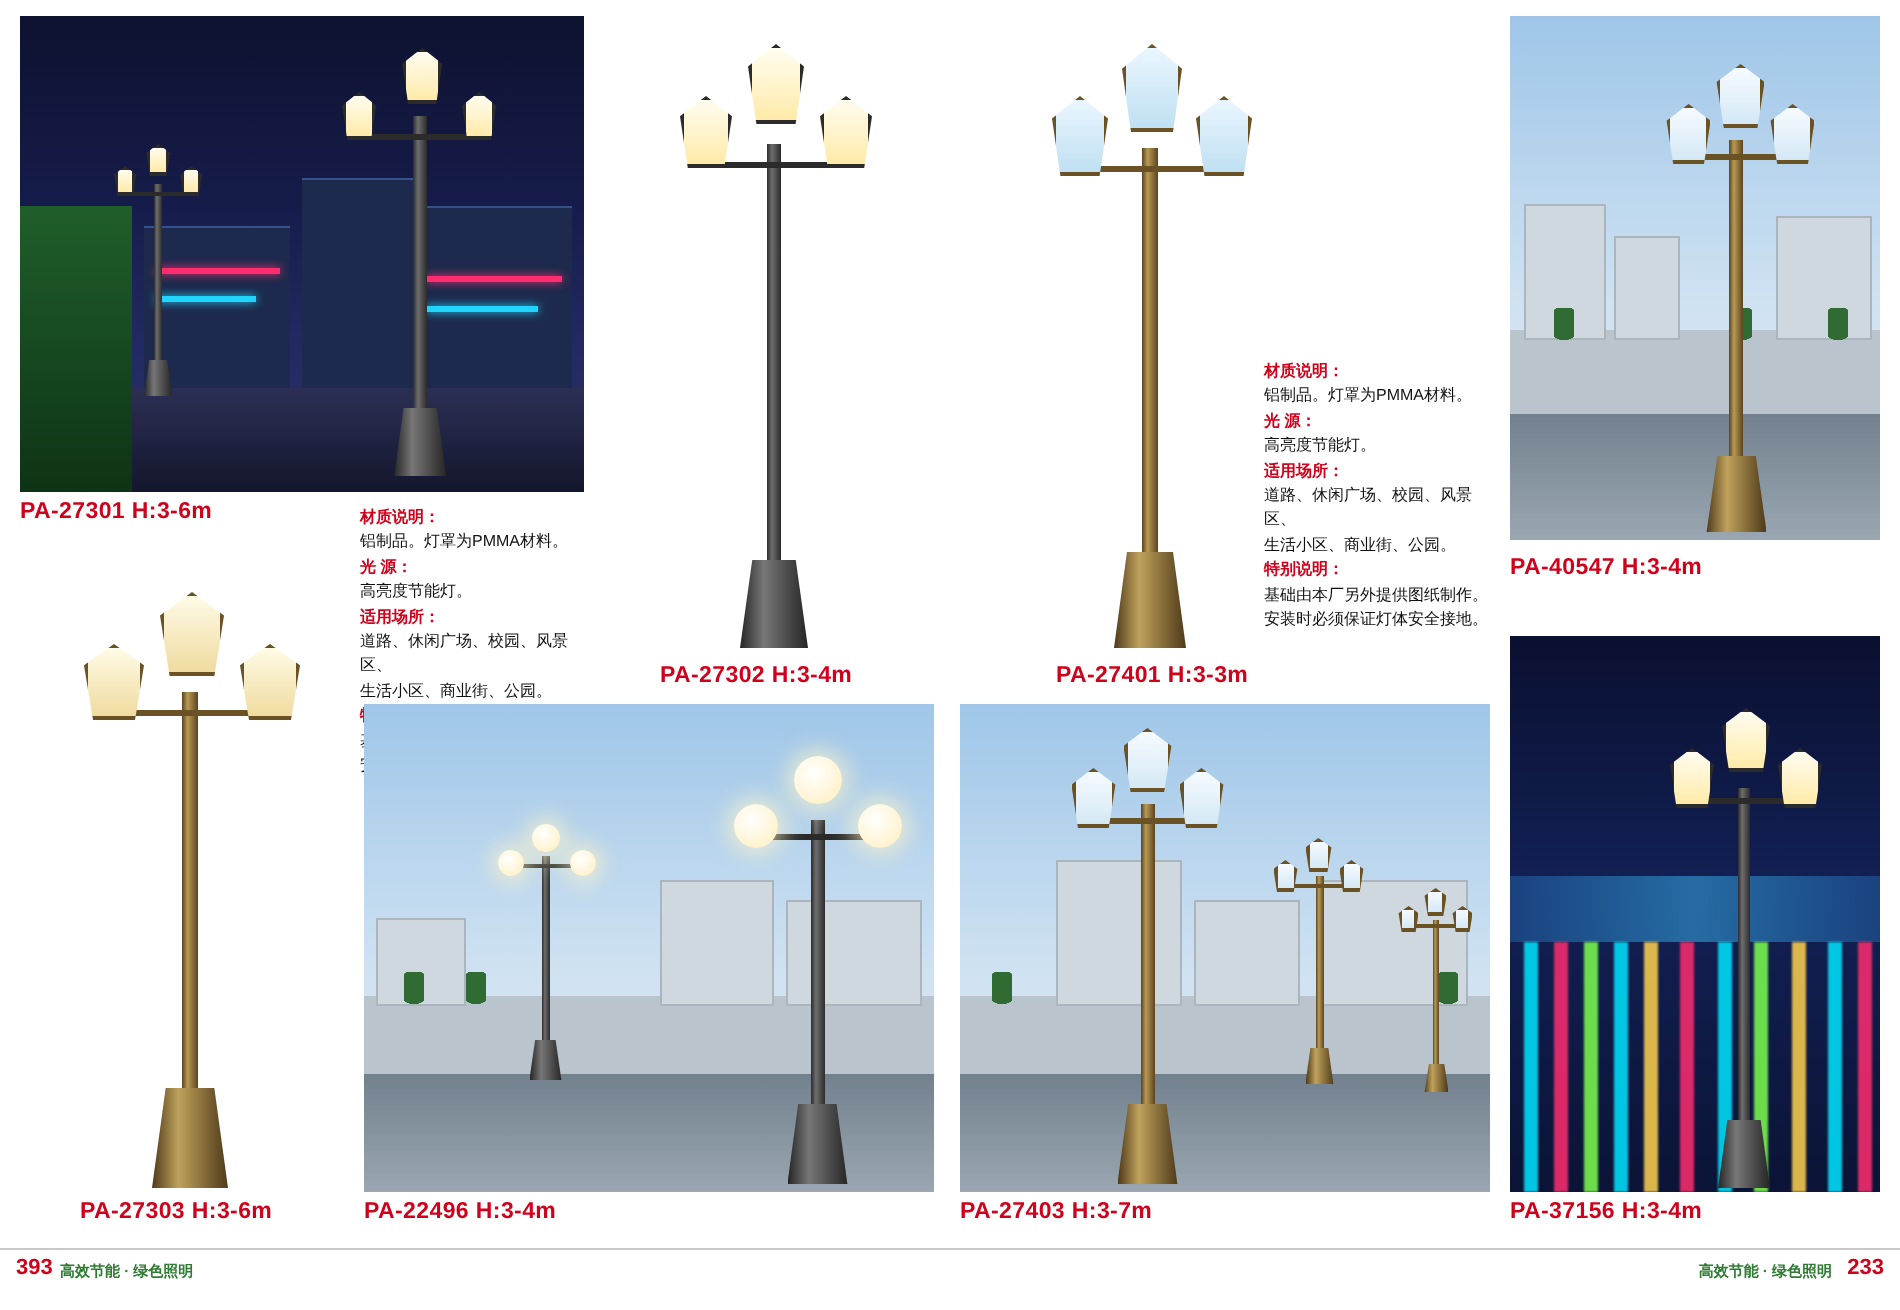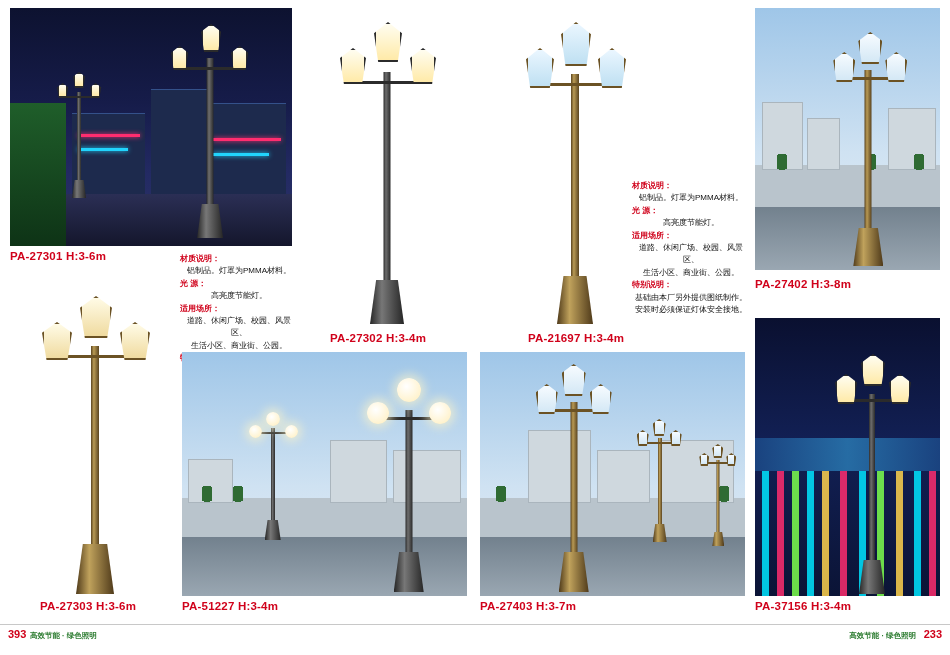--- a/index.html
+++ b/index.html
@@ -33,21 +33,21 @@
 
   
   .spec {
     position: absolute;
     font-size: 8px;
     line-height: 1.55;
     color: #111;
     width: 118px;
   }
   .spec .hd { color: #d0021b; font-weight: bold; }
-  .spec .ln { color: #111; text-align: center; }
+  .spec .ln { color: #111; }
 
   
   .footer-line {
     position: absolute;
     left: 0; right: 0;
     height: 1px;
     background: #c8c8c8;
   }
   .pgnum {
     position: absolute;
@@ -231,21 +231,21 @@
   <div class="photo sc-plain" style="left:500px; top:8px; width:150px; height:318px; background:#fff;">
     <div class="lamp bronze" style="left:12px; width:126px; height:312px; bottom:2px;">
       <div class="pole" style="height:250px; width:8px;"></div>
       <div class="base" style="width:36px; height:48px;"></div>
       <div class="arm" style="left:22px; bottom:238px; width:82px;"></div>
       <div class="head" style="left:14px; bottom:236px; width:28px; height:40px; background:linear-gradient(#eaf6ff,#bfe0f2);"></div>
       <div class="head" style="left:49px; bottom:258px; width:30px; height:44px; background:linear-gradient(#eaf6ff,#bfe0f2);"></div>
       <div class="head" style="left:86px; bottom:236px; width:28px; height:40px; background:linear-gradient(#eaf6ff,#bfe0f2);"></div>
     </div>
   </div>
-  <div class="caption" style="left:528px; top:332px;">PA-21697 H:3-4m</div>
+  <div class="caption" style="left:528px; top:332px;">PA-27401 H:3-3m</div>
 
   <div class="spec" style="left:632px; top:180px;">
     <div class="hd">材质说明：</div>
     <div class="ln">铝制品。灯罩为PMMA材料。</div>
     <div class="hd">光    源：</div>
     <div class="ln">高亮度节能灯。</div>
     <div class="hd">适用场所：</div>
     <div class="ln">道路、休闲广场、校园、风景区、</div>
     <div class="ln">生活小区、商业街、公园。</div>
     <div class="hd">特别说明：</div>
@@ -265,21 +265,21 @@
 
     <div class="lamp bronze" style="left:38%; width:86px; height:238px; bottom:4px;">
       <div class="pole" style="height:196px; width:7px;"></div>
       <div class="base" style="width:30px; height:38px;"></div>
       <div class="arm" style="left:14px; bottom:186px; width:60px;"></div>
       <div class="head" style="left:8px; bottom:184px; width:22px; height:30px; background:linear-gradient(#f6fbff,#d4e8f5);"></div>
       <div class="head" style="left:33px; bottom:202px; width:24px; height:32px; background:linear-gradient(#f6fbff,#d4e8f5);"></div>
       <div class="head" style="left:60px; bottom:184px; width:22px; height:30px; background:linear-gradient(#f6fbff,#d4e8f5);"></div>
     </div>
   </div>
-  <div class="caption" style="left:755px; top:278px;">PA-27402 H:3-8m</div>
+  <div class="caption" style="left:755px; top:278px;">PA-40547 H:3-4m</div>
 
   <div class="photo sc-plain" style="left:20px; top:278px; width:150px; height:318px; background:#fff;">
     <div class="lamp bronze" style="left:10px; width:130px; height:312px; bottom:2px;">
       <div class="pole" style="height:248px; width:8px;"></div>
       <div class="base" style="width:38px; height:50px;"></div>
       <div class="arm" style="left:22px; bottom:236px; width:86px;"></div>
       <div class="head" style="left:12px; bottom:234px; width:30px; height:38px; background:linear-gradient(#fffbe6,#f0dba0);"></div>
       <div class="head" style="left:50px; bottom:256px; width:32px; height:42px; background:linear-gradient(#fffbe6,#f0dba0);"></div>
       <div class="head" style="left:90px; bottom:234px; width:30px; height:38px; background:linear-gradient(#fffbe6,#f0dba0);"></div>
     </div>
@@ -306,21 +306,21 @@
 
     <div class="lamp" style="left:22%; width:56px; height:140px; bottom:56px;">
       <div class="pole" style="height:112px; width:4px;"></div>
       <div class="base" style="width:16px; height:20px;"></div>
       <div class="arm" style="left:9px; bottom:106px; width:38px; height:2px;"></div>
       <div class="globe" style="left:4px; bottom:102px; width:13px; height:13px;"></div>
       <div class="globe" style="left:21px; bottom:114px; width:14px; height:14px;"></div>
       <div class="globe" style="left:40px; bottom:102px; width:13px; height:13px;"></div>
     </div>
   </div>
-  <div class="caption" style="left:182px; top:600px;">PA-51227 H:3-4m</div>
+  <div class="caption" style="left:182px; top:600px;">PA-22496 H:3-4m</div>
 
   <div class="photo sc-day" style="left:480px; top:352px; width:265px; height:244px;">
     <div class="road"></div>
     <div class="plaza"></div>
     <div class="bldg" style="left:18%; width:24%; height:30%;"></div>
     <div class="bldg" style="left:44%; width:20%; height:22%;"></div>
     <div class="bldg" style="left:68%; width:28%; height:26%;"></div>
     <div class="tree" style="left:6%;"></div>
     <div class="tree" style="left:90%;"></div>
 

